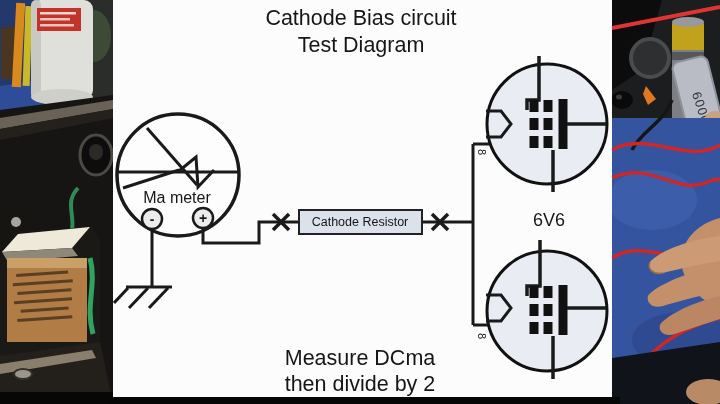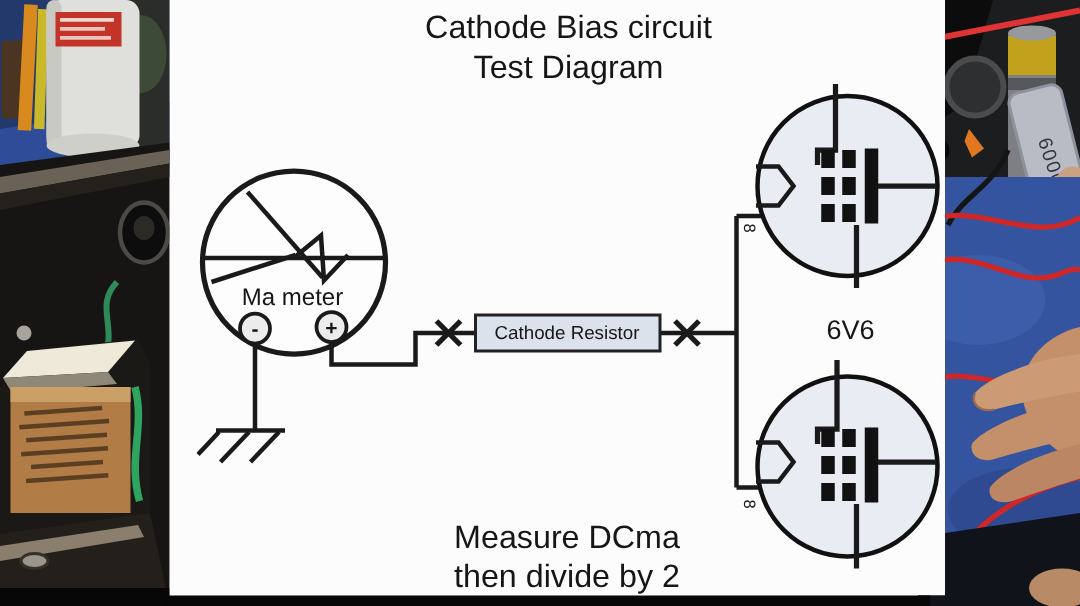--- a/index.html
+++ b/index.html
@@ -3,21 +3,21 @@
 <meta charset="utf-8">
 <style>
   html,body{margin:0;padding:0;background:#000;}
   .stage{
     position:relative;width:720px;height:404px;overflow:hidden;
     font-family:"Liberation Sans",sans-serif;background:#fcfcfc;
   }
   .photo{position:absolute;top:0;height:404px;}
   #photo-left{left:0;width:113px;}
   #photo-right{left:612px;width:108px;}
-  #diagram{position:absolute;left:131px;top:0;width:558px;height:397px;border-radius:28px;}
+  #diagram{position:absolute;left:113px;top:0;width:558px;height:397px;border-radius:28px;}
   #bottom-bar{position:absolute;left:108px;top:397px;width:512px;height:7px;background:#060606;}
   svg{display:block;}
   text{font-family:"Liberation Sans",sans-serif;fill:#161616;}
   .ttl{font-size:21.5px;}
   .lbl{font-size:16px;}
   .tube-lbl{font-size:18px;}
   .res-lbl{font-size:12.5px;}
   .pin-lbl{font-size:11px;}
   .term-lbl{font-size:14px;font-weight:bold;}
   .glue-lbl{font-size:13px;fill:#32353d;letter-spacing:1px;}

